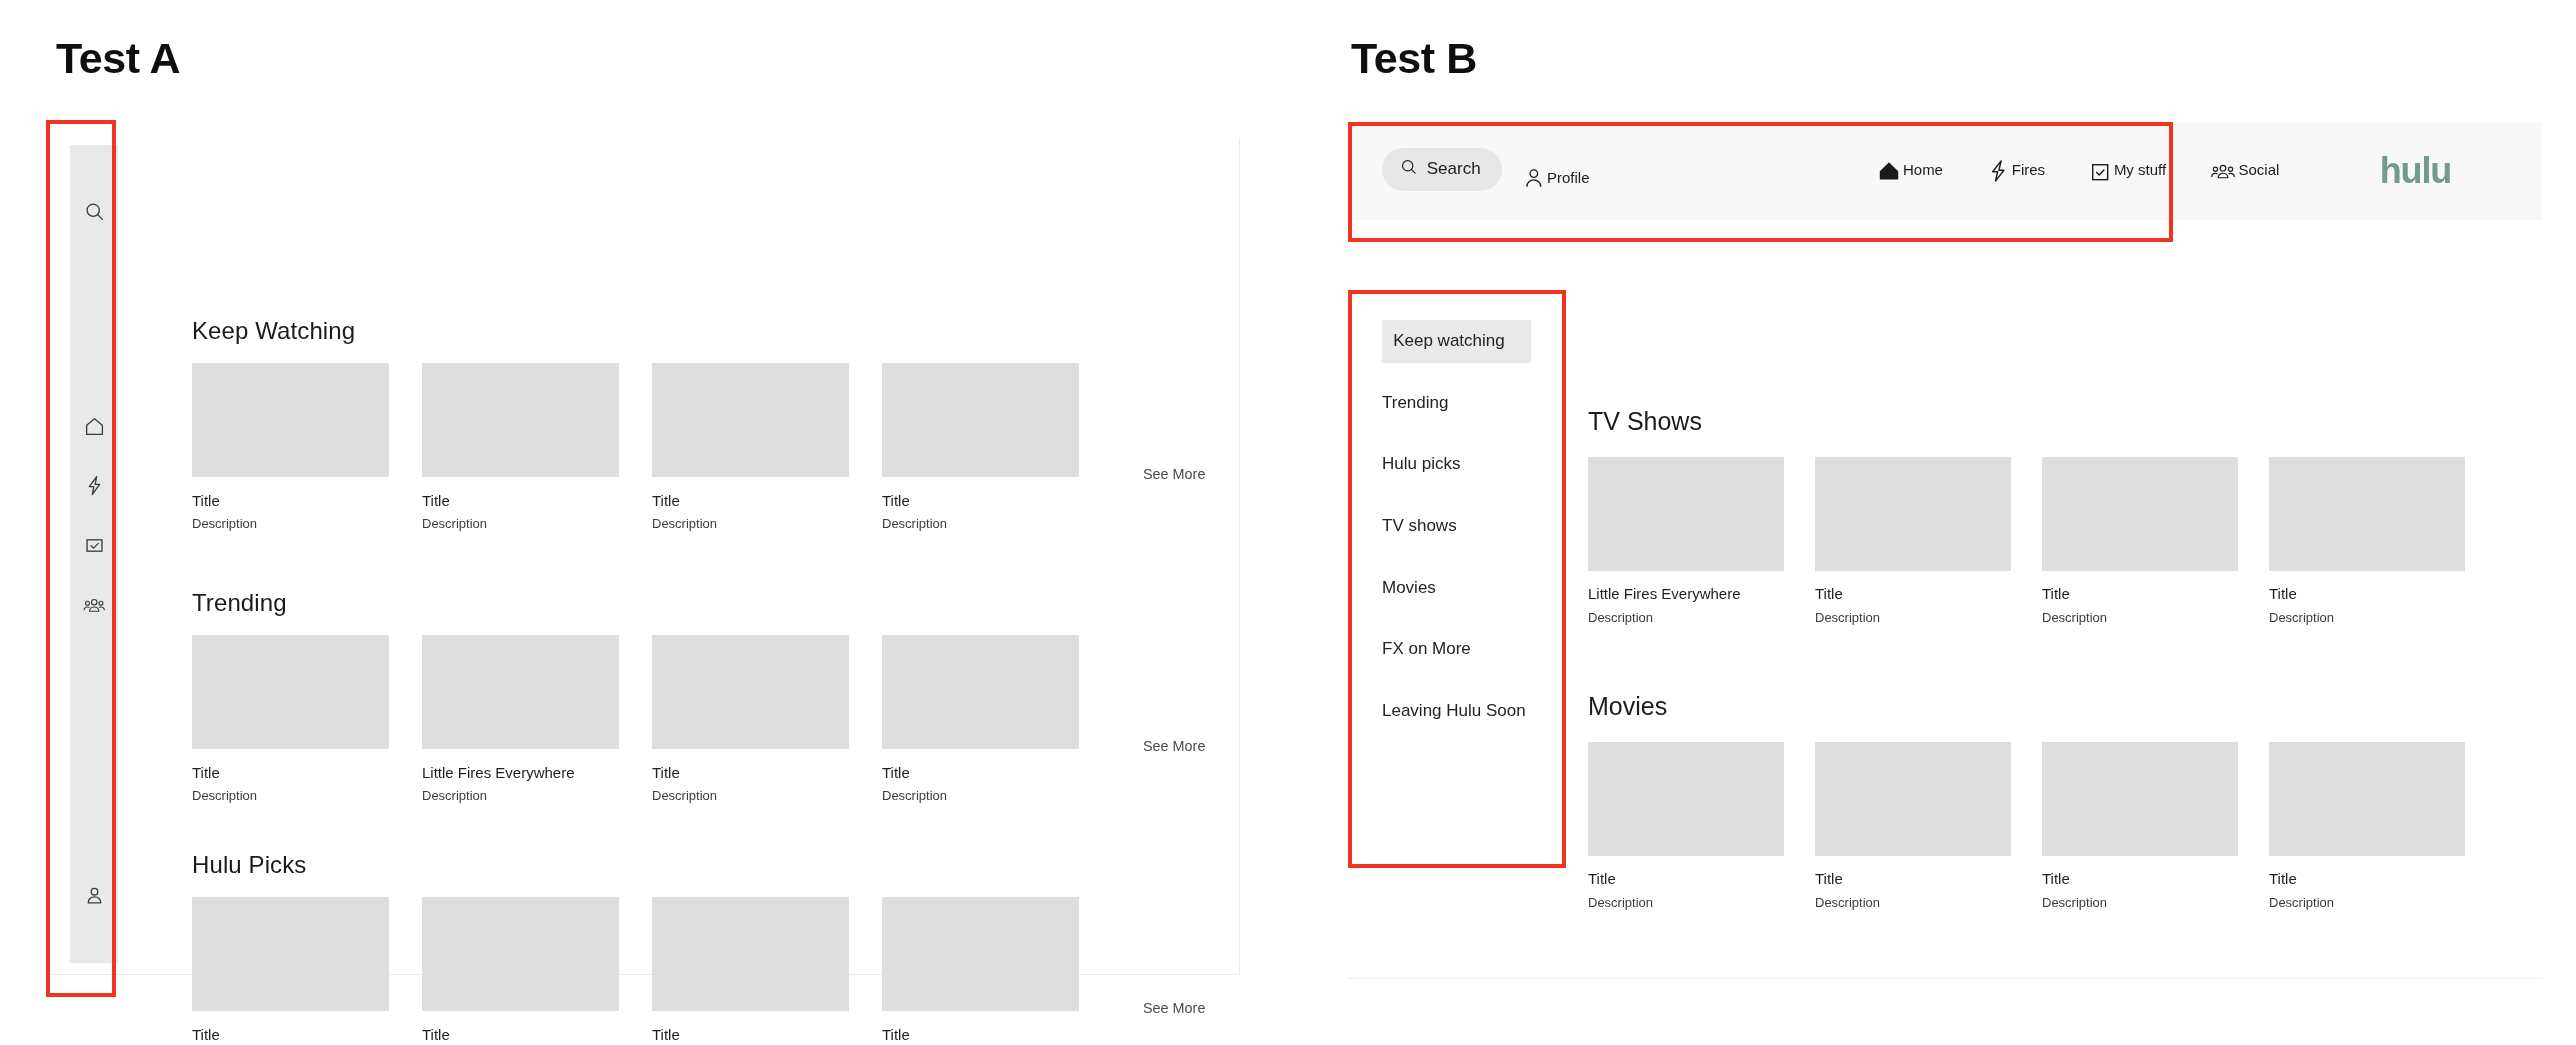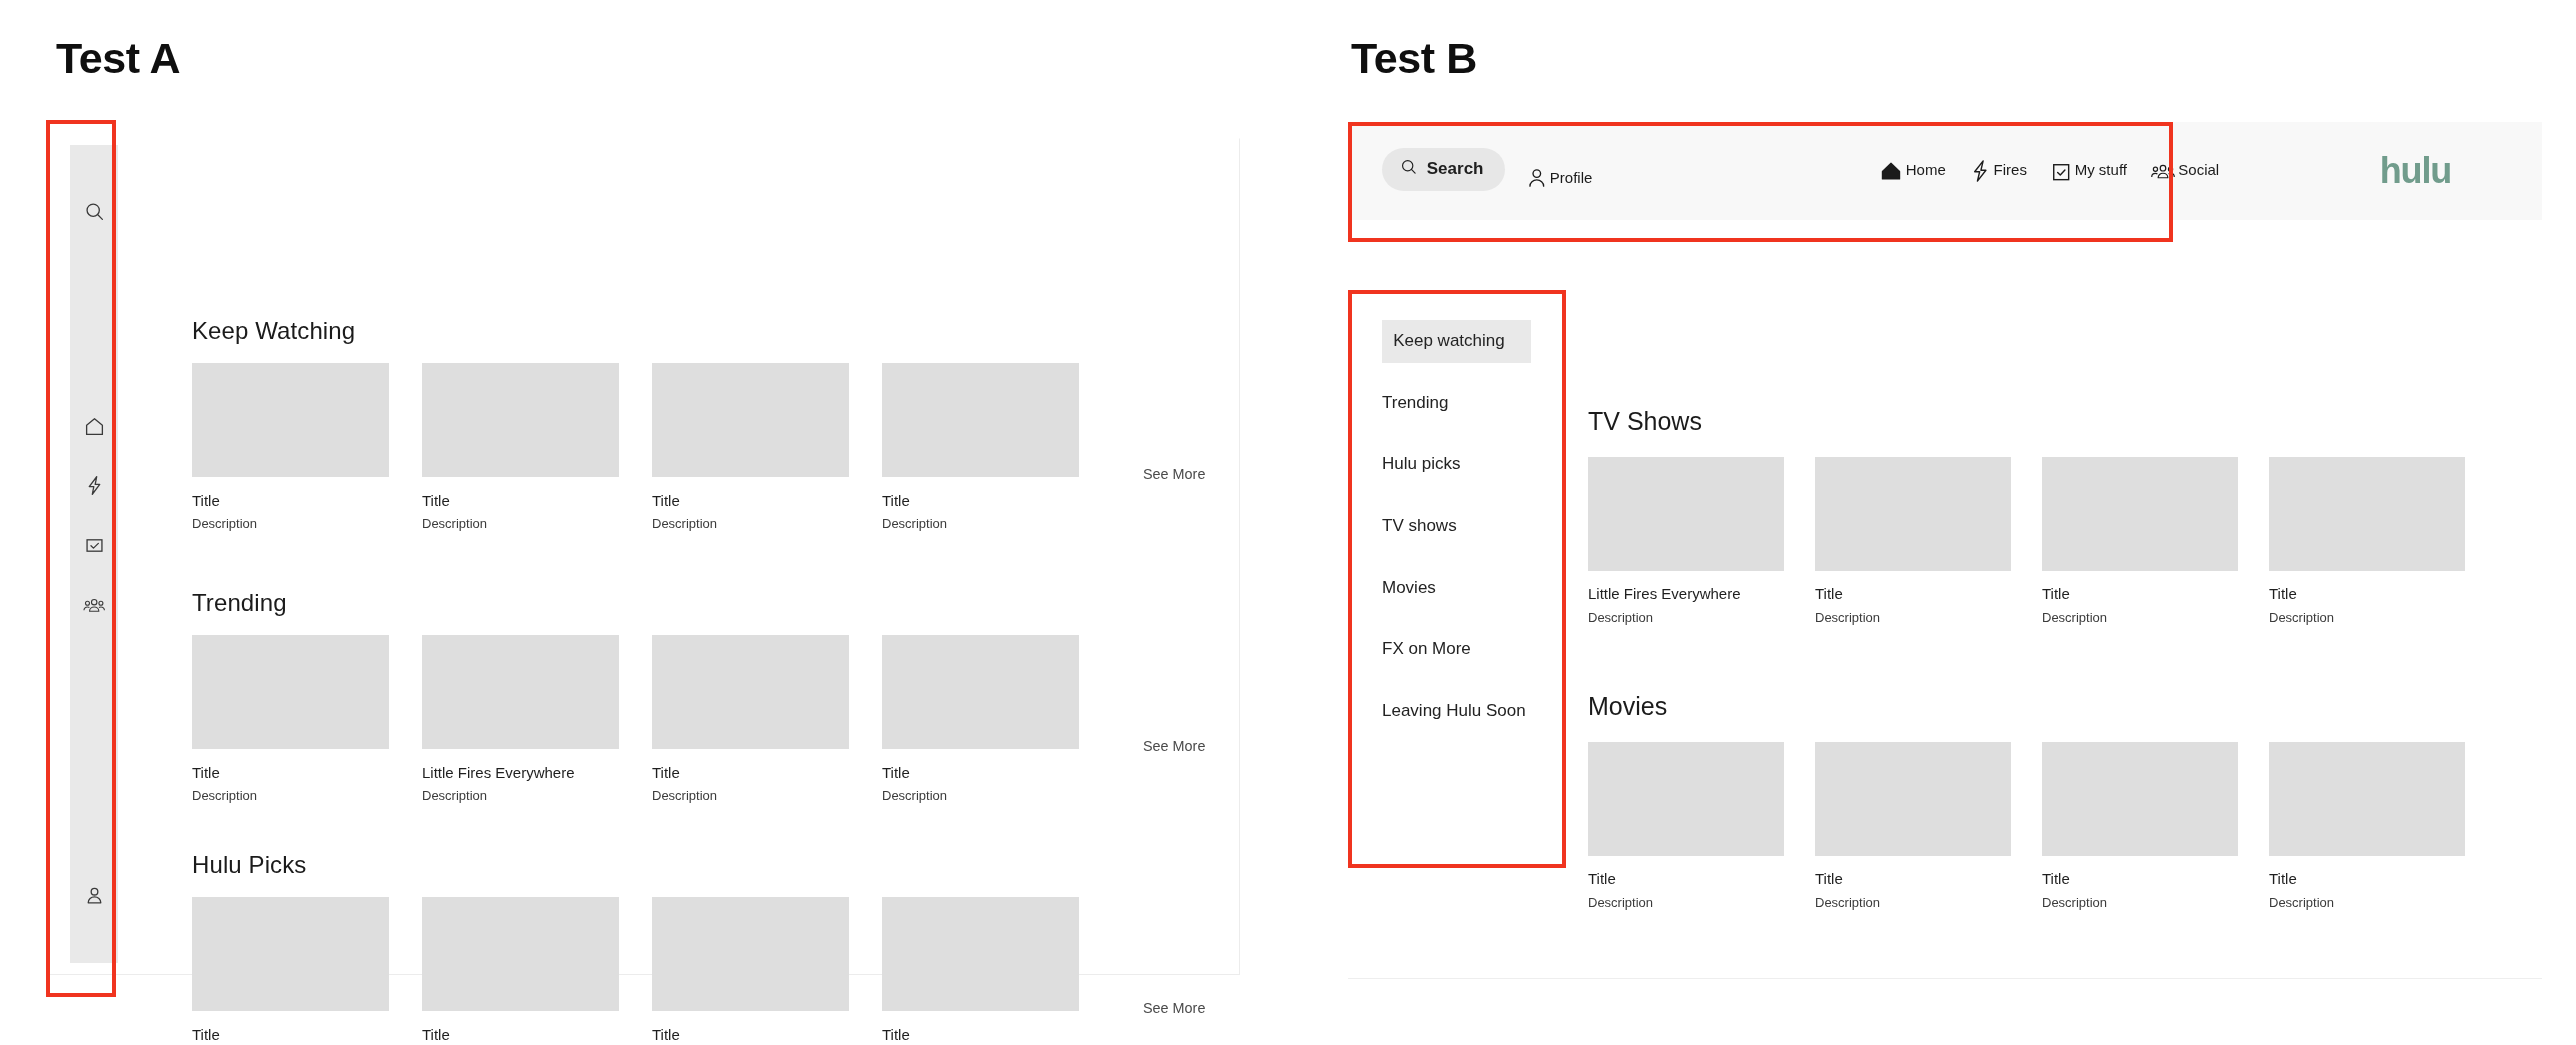--- a/index.html
+++ b/index.html
@@ -159,42 +159,41 @@
   }
   #search-pill {
     display: flex;
     align-items: center;
     gap: 8.8px;
     background: #e7e7e7;
     border-radius: 800px;
     padding: 10.4px 21.6px 10.4px 18.4px;
     color: #202020;
     font-size: 17px;
-    font-weight: bold;
   }
   .nav-item {
     display: flex;
     flex-direction: row;
     align-items: center;
     gap: 2.4px;
     color: #1b1b1b;
     font-size: 15px;
     white-space: nowrap;
   }
   .nav-item .nav-ico {
     height: 27px;
     display: flex;
     align-items: flex-end;
     justify-content: center;
   }
   #nav-profile { margin-left: 4.8px; }
   #nav-center {
     display: flex;
     align-items: flex-end;
-    gap: 23px;
+    gap: 44px;
     margin-left: 287px;
     padding-bottom: 3.2px;
   }
   #brand-logo {
     margin-left: auto;
     margin-right: 91px;
     font-size: 36px;
     font-weight: 700;
     letter-spacing: -1.2px;
     color: #719c8c;

